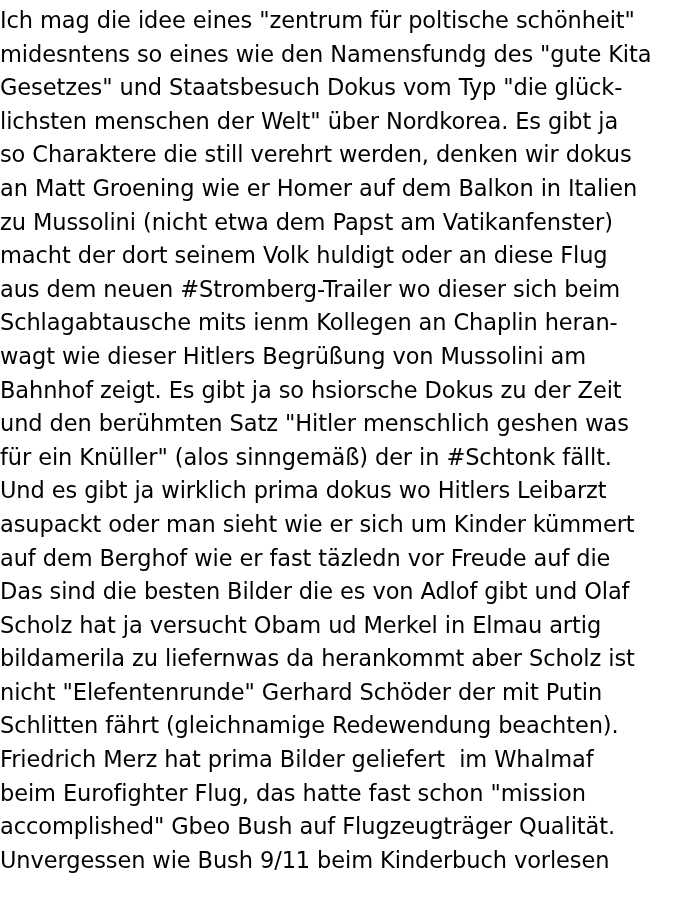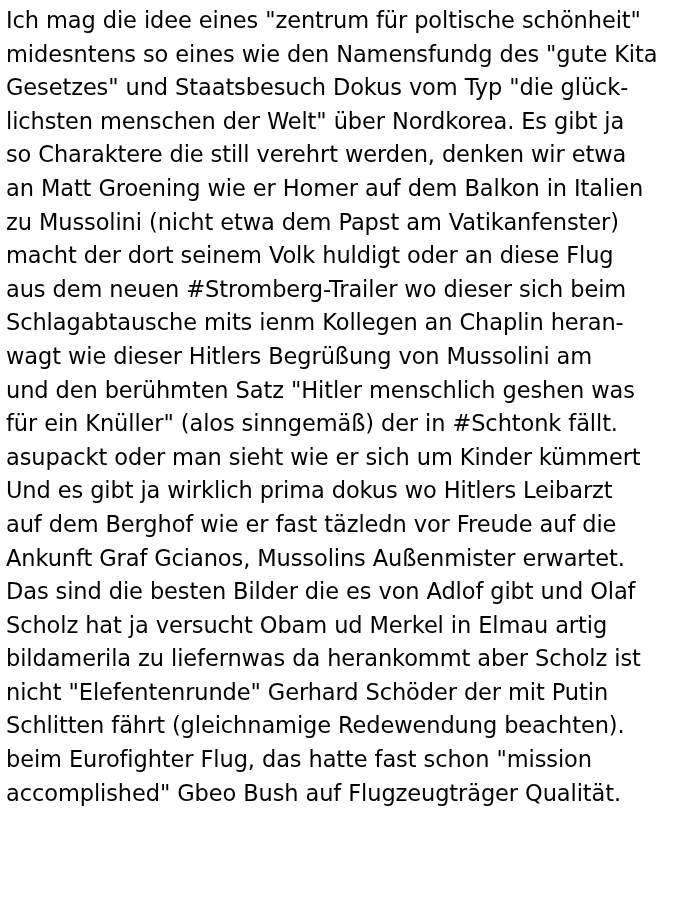--- a/index.html
+++ b/index.html
@@ -7,54 +7,56 @@
     padding: 0;
     background: #ffffff;
   }
   body {
     width: 684px;
     height: 920px;
     overflow: hidden;
     font-family: "DejaVu Sans", sans-serif;
   }
   #text-block {
-    padding: 4px 6px 0 6px;
+    padding: 4px 6px 0 0;
     box-sizing: border-box;
     width: 684px;
   }
   .line {
     font-family: "DejaVu Sans", sans-serif;
     font-size: 22.5px;
     line-height: 33.6px;
     color: #000000;
     white-space: pre;
     letter-spacing: -0.1px;
   }
 </style>
 </head>
 <body>
 
 <div id="text-block">
   <div class="line">Ich mag die idee eines "zentrum für poltische schönheit"</div>
   <div class="line">midesntens so eines wie den Namensfundg des "gute Kita</div>
   <div class="line">Gesetzes" und Staatsbesuch Dokus vom Typ "die glück-</div>
   <div class="line">lichsten menschen der Welt" über Nordkorea. Es gibt ja</div>
-  <div class="line">so Charaktere die still verehrt werden, denken wir etwa</div>
+  <div class="line">so Charaktere die still verehrt werden, denken wir dokus</div>
   <div class="line">an Matt Groening wie er Homer auf dem Balkon in Italien</div>
   <div class="line">zu Mussolini (nicht etwa dem Papst am Vatikanfenster)</div>
   <div class="line">macht der dort seinem Volk huldigt oder an diese Flug</div>
   <div class="line">aus dem neuen #Stromberg-Trailer wo dieser sich beim</div>
   <div class="line">Schlagabtausche mits ienm Kollegen an Chaplin heran-</div>
   <div class="line">wagt wie dieser Hitlers Begrüßung von Mussolini am</div>
+  <div class="line">Bahnhof zeigt. Es gibt ja so hsiorsche Dokus zu der Zeit</div>
   <div class="line">und den berühmten Satz "Hitler menschlich geshen was</div>
   <div class="line">für ein Knüller" (alos sinngemäß) der in #Schtonk fällt.</div>
+  <div class="line">Und es gibt ja wirklich prima dokus wo Hitlers Leibarzt</div>
   <div class="line">asupackt oder man sieht wie er sich um Kinder kümmert</div>
-  <div class="line">Und es gibt ja wirklich prima dokus wo Hitlers Leibarzt</div>
   <div class="line">auf dem Berghof wie er fast täzledn vor Freude auf die</div>
-  <div class="line">Ankunft Graf Gcianos, Mussolins Außenmister erwartet.</div>
   <div class="line">Das sind die besten Bilder die es von Adlof gibt und Olaf</div>
   <div class="line">Scholz hat ja versucht Obam ud Merkel in Elmau artig</div>
   <div class="line">bildamerila zu liefernwas da herankommt aber Scholz ist</div>
   <div class="line">nicht "Elefentenrunde" Gerhard Schöder der mit Putin</div>
   <div class="line">Schlitten fährt (gleichnamige Redewendung beachten).</div>
+  <div class="line">Friedrich Merz hat prima Bilder geliefert  im Whalmaf</div>
   <div class="line">beim Eurofighter Flug, das hatte fast schon "mission</div>
   <div class="line">accomplished" Gbeo Bush auf Flugzeugträger Qualität.</div>
+  <div class="line">Unvergessen wie Bush 9/11 beim Kinderbuch vorlesen</div>
 </div>
 
 </body></html>

